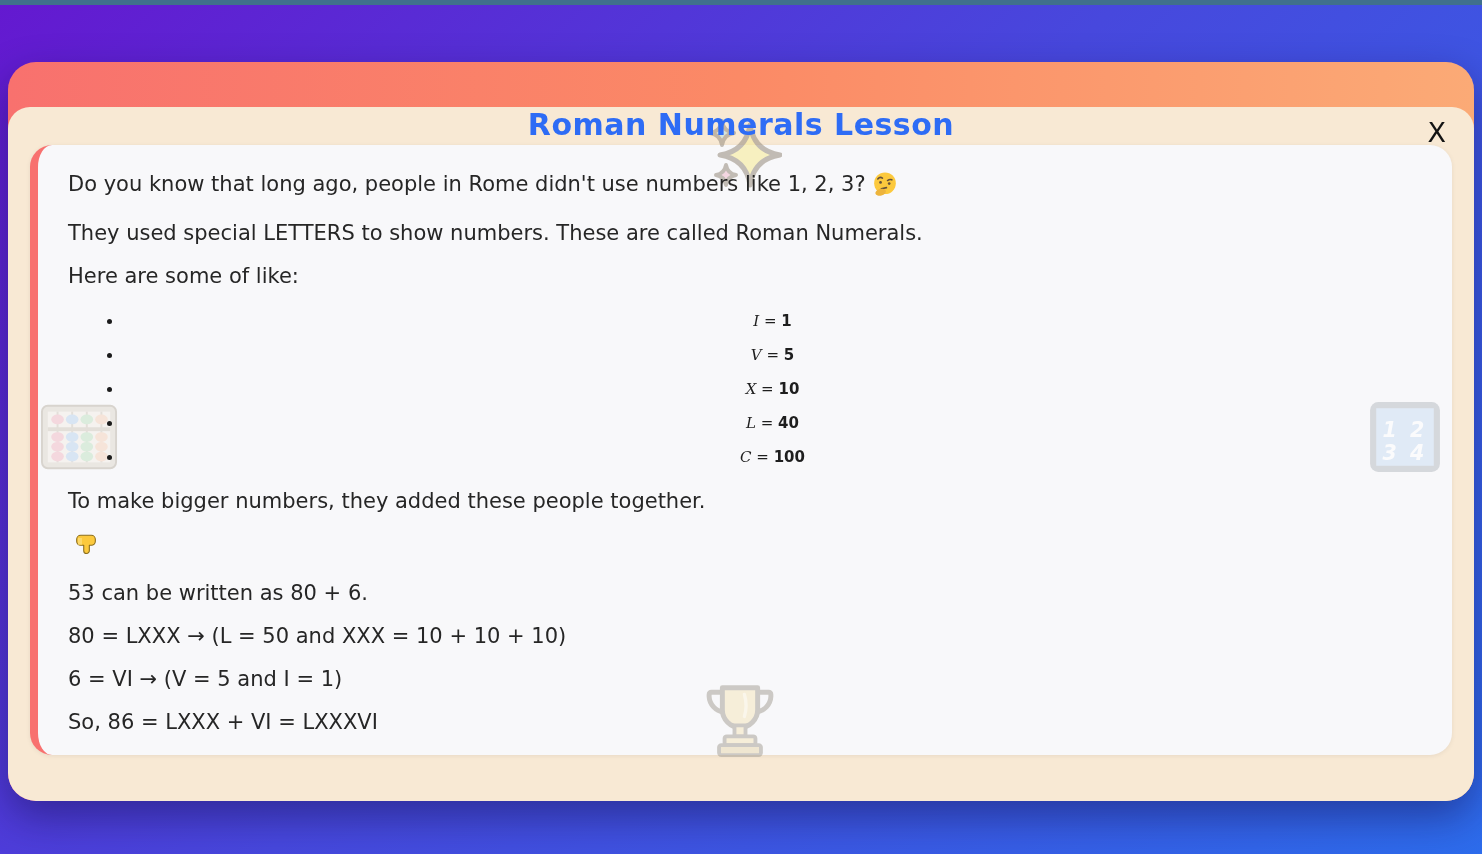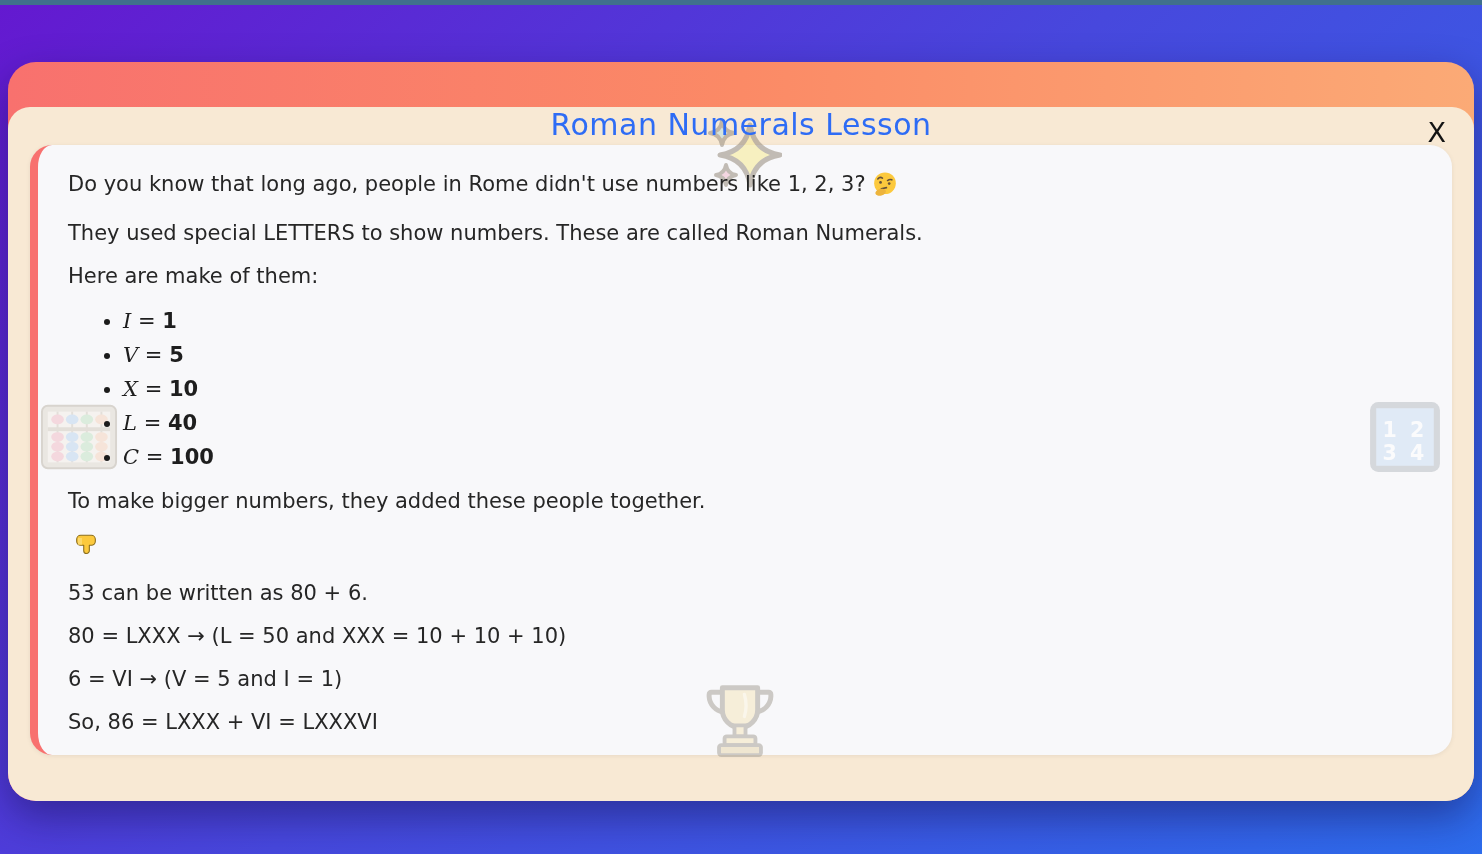--- a/index.html
+++ b/index.html
@@ -22,45 +22,45 @@
     border-radius: 22px 22px 26px 26px; position: relative;
   }
   .close-btn {
     position: absolute; top: 8px; right: 20px; z-index: 3;
     font-size: 27px; font-weight: 500; color: #131313; cursor: pointer;
     background: none; border: none; padding: 4px 8px; line-height: 1;
     font-family: "DejaVu Sans", sans-serif;
   }
   .modal-title {
     position: relative; z-index: 2; margin: 38px 0 0 0;
-    text-align: center; font-size: 30px; font-weight: 400; color: #2e6cf5;
+    text-align: center; font-size: 30px; font-weight: 700; color: #2e6cf5;
     line-height: 36px; letter-spacing: 0.5px;
   }
   .card {
     position: relative; margin: 2px 22px 0 22px; height: 610px;
     background: #f8f8fa; border-left: 8px solid #f8716f; border-radius: 22px;
     padding: 12px 30px 0 30px; box-shadow: 0 1px 5px rgba(0,0,0,0.07);
   }
   .card p, .card ul { position: relative; z-index: 1; color: #262626; }
   .card p {
     margin: 12px 0; text-align: left; font-size: 21px; line-height: 31px;
   }
   .card ul { margin: 4px 0; padding-left: 55px; }
   .card li {
-    font-size: 21px; line-height: 34px; color: #1e1e1e;
+    text-align: center; font-size: 15px; line-height: 34px; color: #1e1e1e;
   }
   .card li::marker { color: #1b1b1b; }
   .numeral-letter { font-family: "DejaVu Serif", serif; font-style: italic; }
   .numeral-value { font-weight: bold; }
   .emoji { display: inline-block; vertical-align: -6px; margin-left: 6px; }
 
   .deco { position: absolute; z-index: 0; pointer-events: none; }
   .deco-sparkles { left: 664px; top: -30px; opacity: 0.6; }
   .deco-abacus   { left: 2px;   top: 258px; opacity: 0.5; }
-  .deco-numbers  { left: 1328px; top: 255px; opacity: 0.5; }
+  .deco-numbers  { left: 1328px; top: 255px; opacity: 0.5; font-style: italic; }
   .deco-trophy   { left: 662px; top: 534px; opacity: 0.55; }
 </style>
 </head>
 <body>
 
 <div class="top-strip"></div>
 
 <div class="modal-wrap">
   <div class="modal">
 
@@ -134,21 +134,21 @@
             <path d="M8 11 Q11 7.5 14.5 9.8" fill="none" stroke="#65513a" stroke-width="2.2" stroke-linecap="round"></path>
             <path d="M21.5 13.2 Q24.5 10.8 27.5 12.2" fill="none" stroke="#65513a" stroke-width="2.2" stroke-linecap="round"></path>
             <circle cx="11.8" cy="15.8" r="1.9" fill="#65513a"></circle>
             <circle cx="23.8" cy="17.4" r="1.9" fill="#65513a"></circle>
             <path d="M13 24.5 L20 23" fill="none" stroke="#65513a" stroke-width="2.2" stroke-linecap="round"></path>
             <ellipse cx="12" cy="29.5" rx="7.5" ry="4.6" fill="#edb43c" transform="rotate(-16 12 29.5)"></ellipse>
           </svg></span></p>
 
       <p>They used special LETTERS to show numbers. These are called Roman Numerals.</p>
 
-      <p>Here are make of them:</p>
+      <p>Here are some of like:</p>
 
       <ul>
         <li><span class="numeral-letter">I</span>
             <span>=</span>
             <span class="numeral-value">1</span></li>
         <li><span class="numeral-letter">V</span>
             <span>=</span>
             <span class="numeral-value">5</span></li>
         <li><span class="numeral-letter">X</span>
             <span>=</span>

